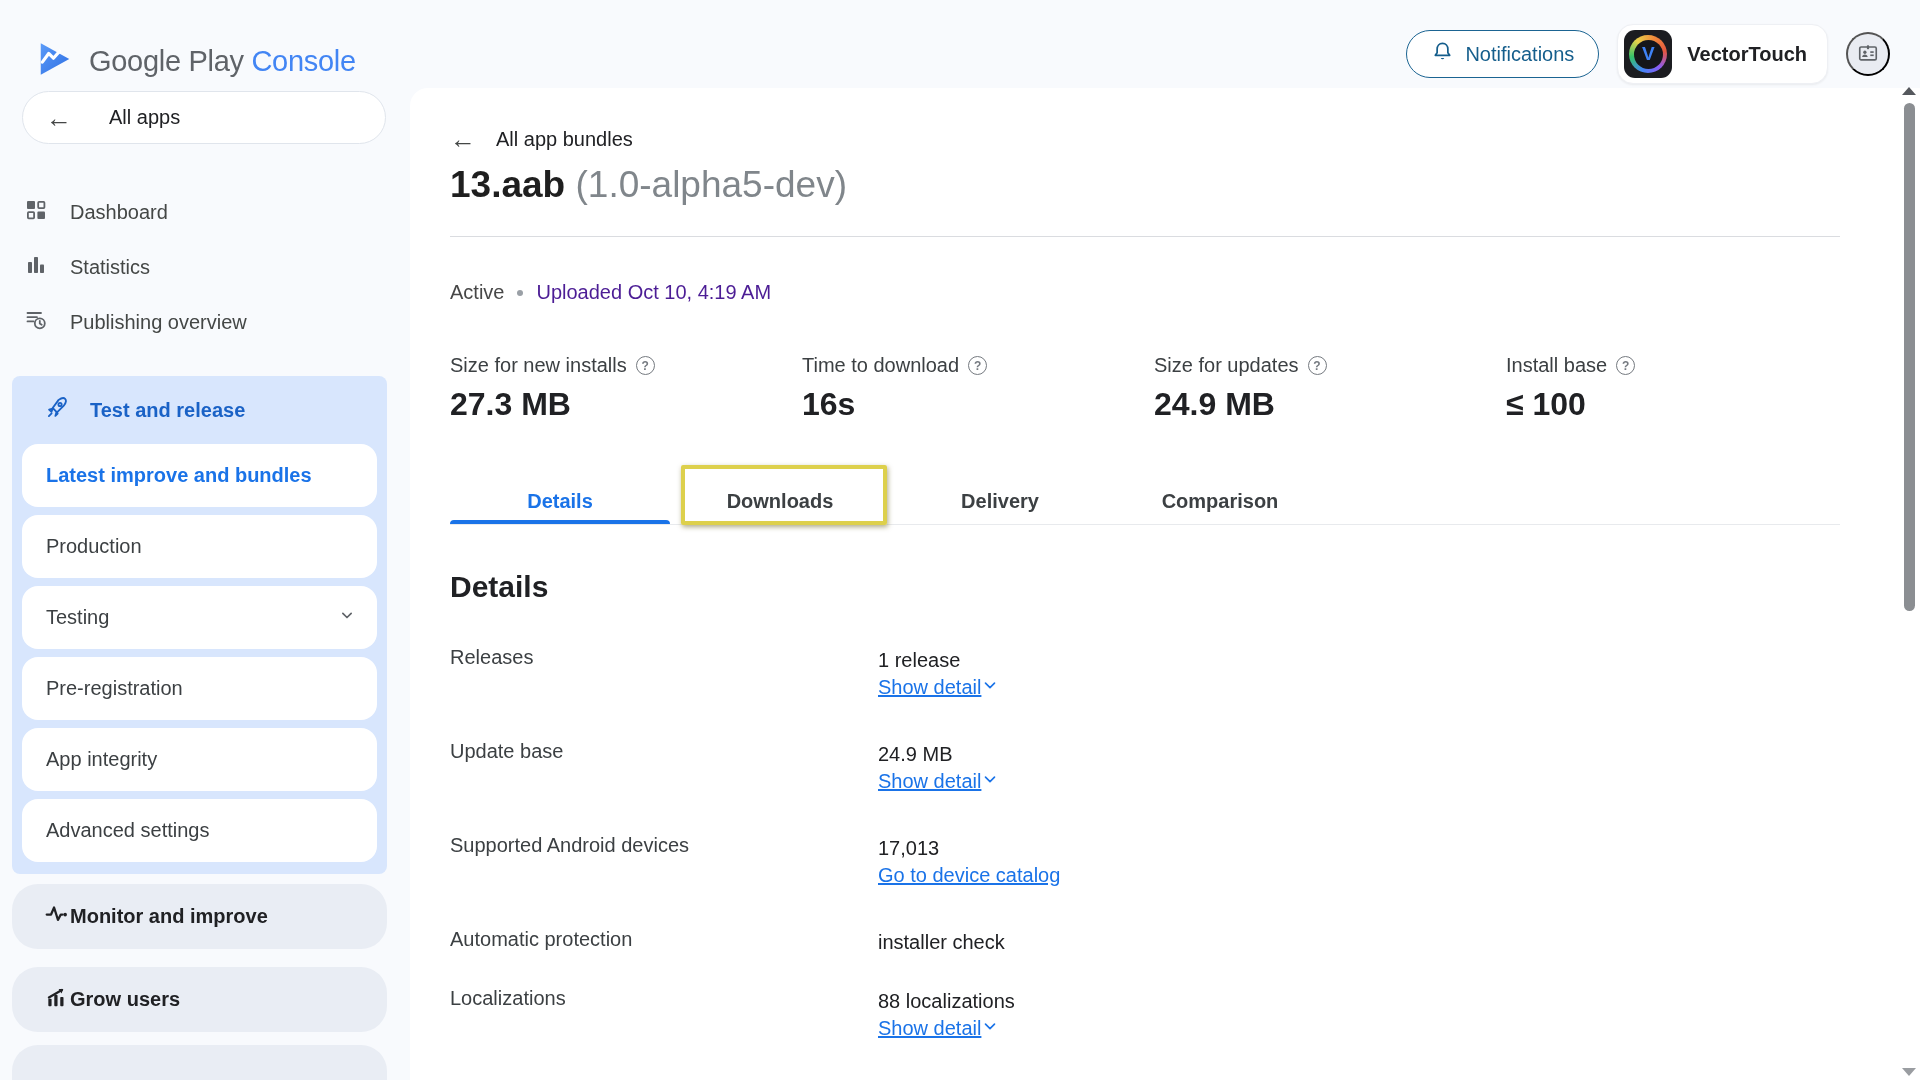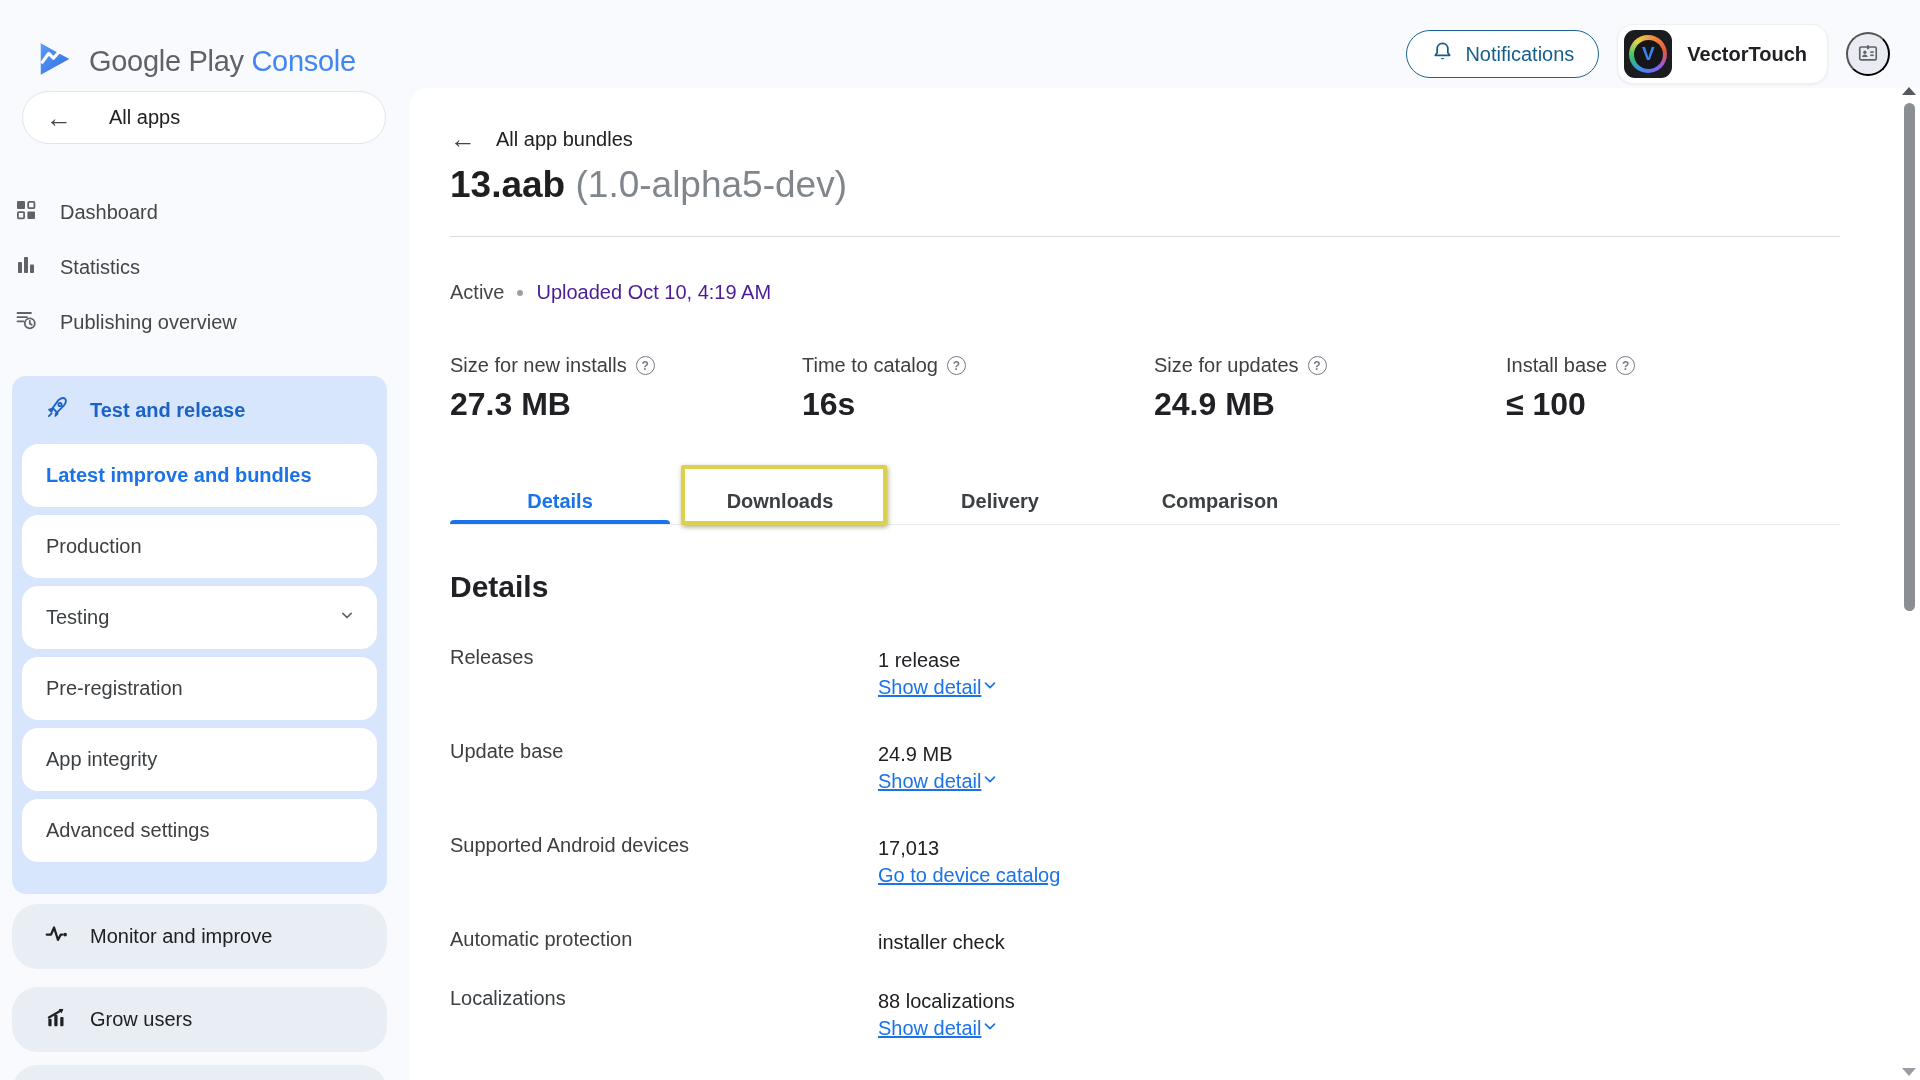--- a/index.html
+++ b/index.html
@@ -31,34 +31,34 @@
   .badge-btn { width:44px; height:44px; border-radius:50%; background:#e9ecf2; display:flex; align-items:center; justify-content:center; cursor:pointer; }
 
   
   .sidebar { position:absolute; top:80px; left:0; width:387px; bottom:0; }
   .all-apps { margin:11px 0 0 22px; width:364px; height:53px; border-radius:27px; background:#ffffff;
     border:1px solid #e0e5ec; display:flex; align-items:center; cursor:pointer; }
   .all-apps .arrow { margin-left:23px; font-size:26px; color:#444746; line-height:1; }
   .all-apps .lbl { margin-left:37px; font-size:20px; color:#202124; }
 
   .nav-block { margin-top:41px; }
-  .nav-item { height:55px; display:flex; align-items:center; padding-left:14px; gap:22px;
+  .nav-item { height:55px; display:flex; align-items:center; padding-left:24px; gap:22px;
     font-size:20px; color:#444746; cursor:pointer; }
   .nav-item svg { flex:0 0 auto; }
 
-  .blue-section { margin:26px 0 0 12px; width:375px; border-radius:14px; background:#d8e6fd; padding-bottom:24px; }
+  .blue-section { margin:26px 0 0 12px; width:375px; border-radius:8px; background:#d8e6fd; padding-bottom:4px; }
   .blue-header { height:68px; display:flex; align-items:center; padding-left:32px; gap:20px;
     color:#1a62c6; font-size:20px; font-weight:bold; cursor:pointer; }
   .sub-card { width:355px; margin:0 auto 8px auto; height:63px; border-radius:16px; background:#ffffff;
     display:flex; align-items:center; padding:0 20px 0 24px; font-size:20px; color:#3c4043; cursor:pointer; }
   .sub-card.selected { color:#1a73e8; font-weight:bold; }
   .sub-card .spacer { flex:1; }
 
   .gray-section { margin:10px 0 0 12px; width:375px; height:65px; border-radius:26px; background:#e9edf4;
-    display:flex; align-items:center; padding-left:32px; gap:20px; font-size:20px; color:#202124; font-weight:normal; cursor:pointer; }
+    display:flex; align-items:center; padding-left:32px; font-size:20px; color:#202124; font-weight:bold; cursor:pointer; }
   .gray-section.partial { margin-top:13px; height:65px; align-items:flex-end; padding-bottom:0; overflow:hidden; }
 
   
   .main { position:absolute; top:88px; left:410px; right:0; bottom:0; background:#ffffff;
     border-top-left-radius:18px; padding-left:40px; }
   .breadcrumb { margin-top:38px; display:flex; align-items:center; gap:20px; cursor:pointer; }
   .breadcrumb .arrow { font-size:26px; color:#444746; line-height:1; }
   .breadcrumb .lbl { font-size:20px; color:#202124; }
   .page-title { margin-top:12px; font-size:37px; }
   .page-title .name { color:#1f1f1f; font-weight:bold; }
@@ -287,21 +287,21 @@
   <div class="metrics">
     <div class="metric">
       <div class="metric-label">
         <span>Size for new installs</span>
         <span class="help-icon">?</span>
       </div>
       <div class="metric-value">27.3 MB</div>
     </div>
     <div class="metric">
       <div class="metric-label">
-        <span>Time to catalog</span>
+        <span>Time to download</span>
         <span class="help-icon">?</span>
       </div>
       <div class="metric-value">16s</div>
     </div>
     <div class="metric">
       <div class="metric-label">
         <span>Size for updates</span>
         <span class="help-icon">?</span>
       </div>
       <div class="metric-value">24.9 MB</div>

